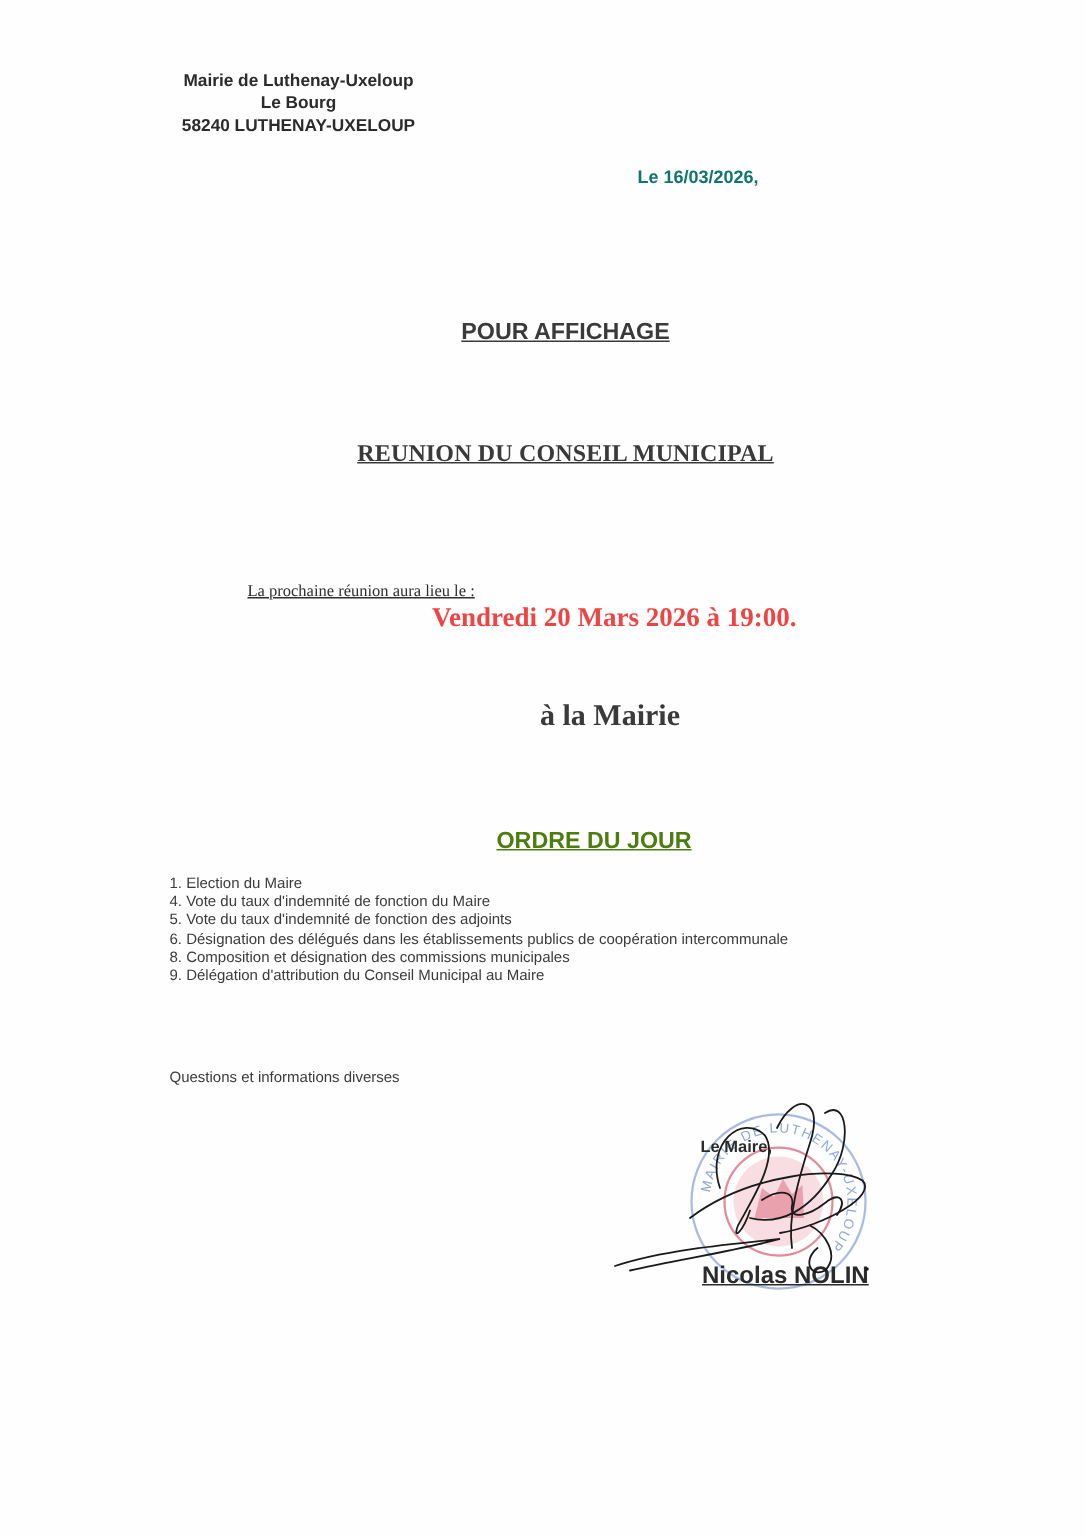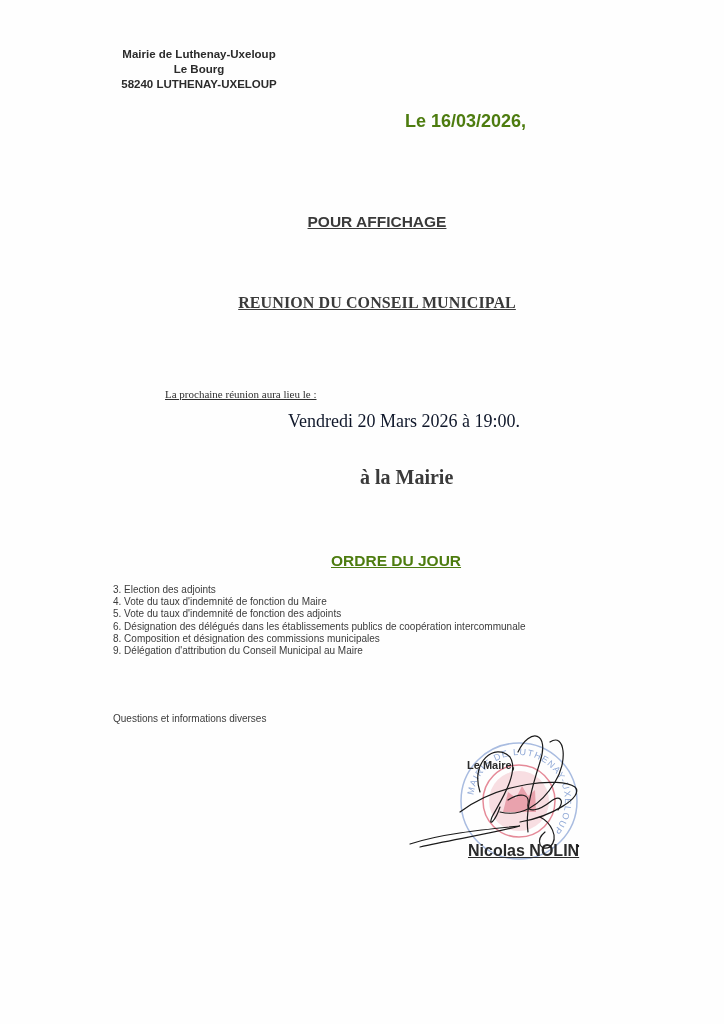--- a/index.html
+++ b/index.html
@@ -7,27 +7,27 @@
       width: 724px; height: 1024px; background: #ffffff; position: relative;
       overflow: hidden; color: #2a2a2a;
     }
     .page { position: absolute; inset: 0; background: #fefefe; }
     .sans { font-family: "Liberation Sans", sans-serif; }
     .serif { font-family: "Liberation Serif", serif; }
     .abs { position: absolute; }
 
     .sender { left: 114px; top: 47px; font-size: 11.5px; font-weight: bold; line-height: 15px; color: #2b2b2b; text-align: center; width: 170px; }
     .sender div { white-space: nowrap; }
-    .date { left: 405px; top: 111px; font-size: 18px; font-weight: bold; color: #4d7c0f; }
+    .date { left: 425px; top: 111px; font-size: 12px; font-weight: bold; color: #0f766e; }
 
     .pour { left: 0; width: 754px; top: 213px; text-align: center; font-size: 15.5px; font-weight: bold; text-decoration: underline; color: #3a3a3a; }
     .reunion { left: 0; width: 754px; top: 294px; text-align: center; font-size: 16px; font-weight: bold; text-decoration: underline; color: #3a3a3a; letter-spacing: 0.1px; }
 
     .intro { left: 165px; top: 388px; font-size: 11px; color: #2f2f2f; text-decoration: underline; }
-    .when { left: 288px; top: 411px; font-size: 18px; font-weight: normal; color: #0f172a; }
+    .when { left: 288px; top: 401px; font-size: 18px; font-weight: bold; color: #ef4444; }
     .where { left: 360px; top: 466px; font-size: 20px; font-weight: bold; color: #3a3a3a; }
     .odj { left: 331px; top: 552px; font-size: 15.5px; font-weight: bold; text-decoration: underline; color: #4d7c0f; }
 
     .agenda { left: 113px; top: 584px; font-size: 10px; line-height: 12.2px; color: #3b3b3b; list-style: none; margin: 0; padding: 0; }
     .agenda li { white-space: nowrap; }
     .misc { left: 113px; top: 713px; font-size: 10px; color: #3b3b3b; }
 
     .sig-block { left: 400px; top: 722px; width: 200px; height: 140px; }
     .stamp { position: absolute; left: 58px; top: 18px; width: 122px; height: 122px; }
     .le-maire { position: absolute; left: 67px; top: 37px; font-size: 11px; font-weight: bold; color: #2b2b2b; }
@@ -53,21 +53,21 @@
 
   <div class="abs intro serif">La prochaine réunion aura lieu le :</div>
 
   <div class="abs when serif">Vendredi 20 Mars 2026 à 19:00.</div>
 
   <div class="abs where serif">à la Mairie</div>
 
   <div class="abs odj sans">ORDRE DU JOUR</div>
 
   <ul class="abs agenda sans">
-    <li>3. Election des adjoints</li>
+    <li>1. Election du Maire</li>
     <li>4. Vote du taux d'indemnité de fonction du Maire</li>
     <li>5. Vote du taux d'indemnité de fonction des adjoints</li>
     <li>6. Désignation des délégués dans les établissements publics de coopération intercommunale</li>
     <li>8. Composition et désignation des commissions municipales</li>
     <li>9. Délégation d'attribution du Conseil Municipal au Maire</li>
   </ul>
 
   <div class="abs misc sans">Questions et informations diverses</div>
 
   <div class="abs sig-block">

